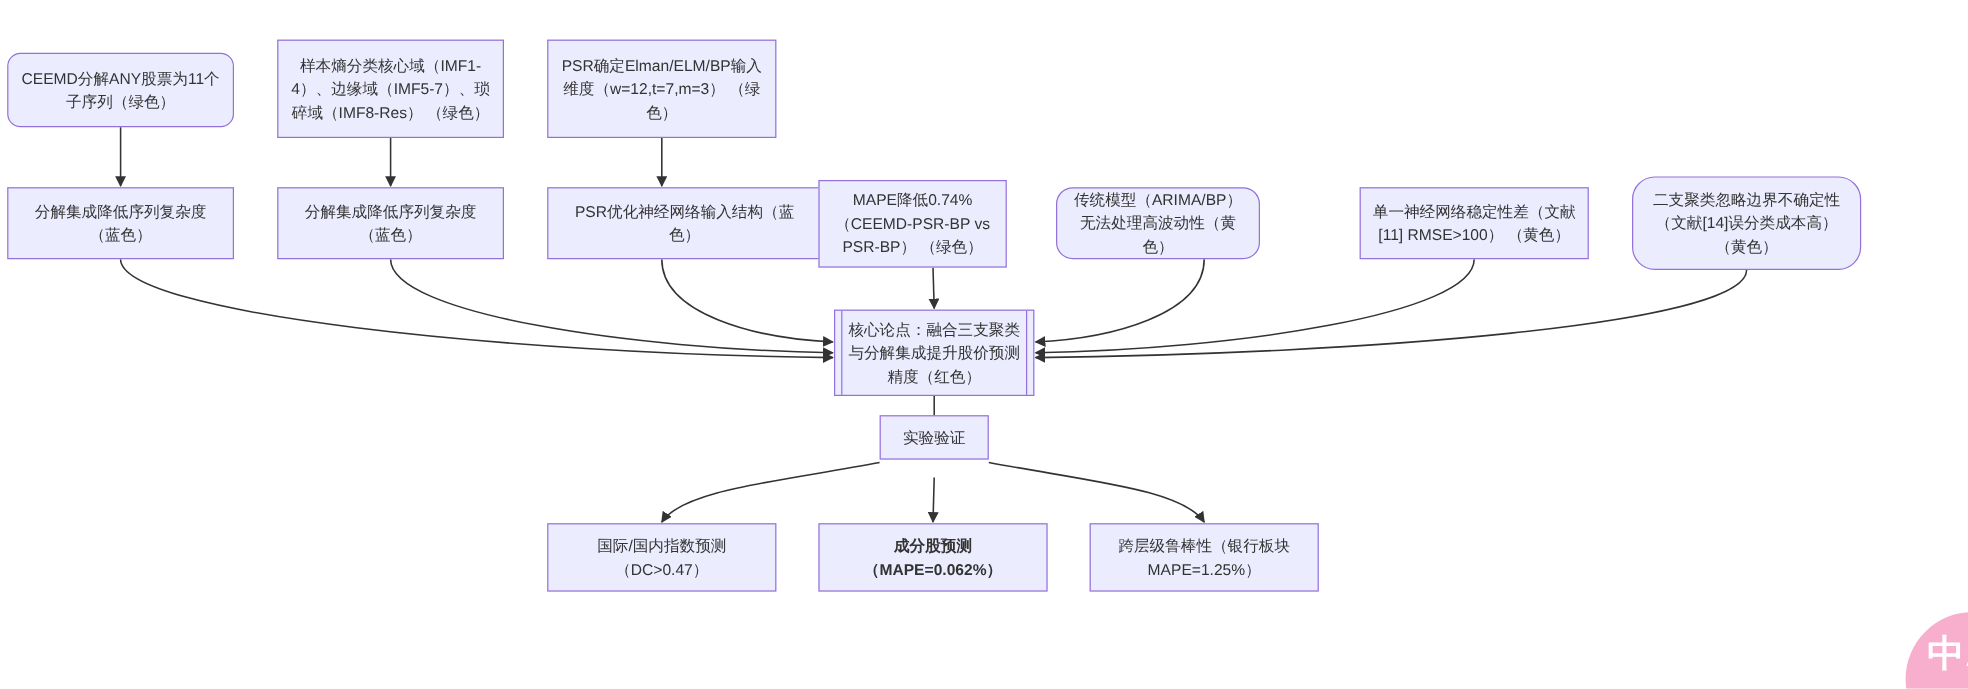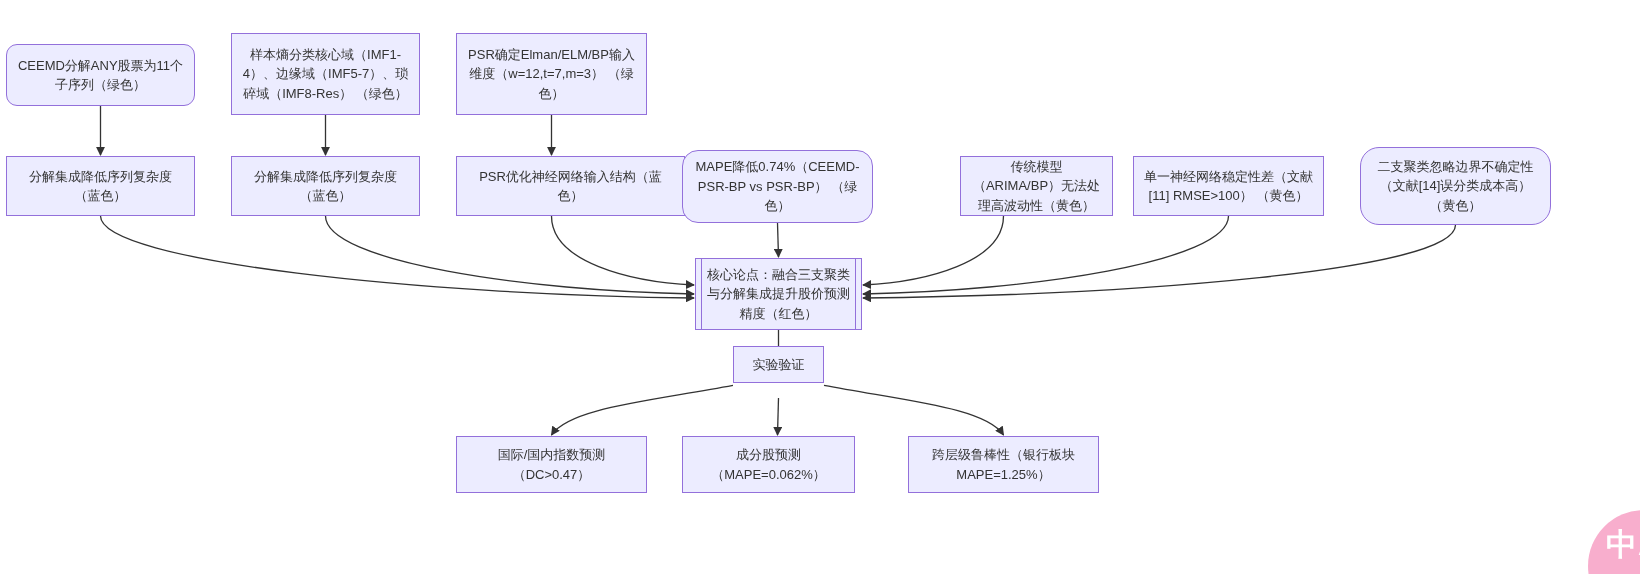--- a/index.html
+++ b/index.html
@@ -73,42 +73,42 @@
       </div>
       <div class="node" style="left: 6px; top: 156px; width: 189px; height: 60px;">
         <span>分解集成降低序列复杂度（蓝色）</span>
       </div>
       <div class="node" style="left: 231px; top: 156px; width: 189px; height: 60px;">
         <span>分解集成降低序列复杂度（蓝色）</span>
       </div>
       <div class="node" style="left: 456px; top: 156px; width: 229px; height: 60px;">
         <span>PSR优化神经网络输入结构（蓝色）</span>
       </div>
-      <div class="node" style="left: 682px; top: 150px; width: 191px; height: 73px; border-radius: 16px;">
+      <div class="node" style="left: 682px; top: 150px; width: 157px; height: 73px;">
         <span>MAPE降低0.74%（CEEMD-PSR-BP vs PSR-BP） （绿色）</span>
       </div>
-      <div class="node" style="left: 960px; top: 156px; width: 153px; height: 60px;">
+      <div class="node" style="left: 880px; top: 156px; width: 170px; height: 60px; border-radius: 14px;">
         <span>传统模型（ARIMA/BP）无法处理高波动性（黄色）</span>
       </div>
       <div class="node" style="left: 1133px; top: 156px; width: 191px; height: 60px;">
         <span>单一神经网络稳定性差（文献[11] RMSE&gt;100） （黄色）</span>
       </div>
       <div class="node" style="left: 1360px; top: 147px; width: 191px; height: 78px; border-radius: 19px;">
         <span>二支聚类忽略边界不确定性（文献[14]误分类成本高）（黄色）</span>
       </div>
       <div class="node subroutine" style="left: 695px; top: 258px; width: 167px; height: 72px;">
         <span>核心论点：融合三支聚类与分解集成提升股价预测精度（红色）</span>
       </div>
       <div class="node" style="left: 733px; top: 346px; width: 91px; height: 37px;">
         <span>实验验证</span>
       </div>
       <div class="node" style="left: 456px; top: 436px; width: 191px; height: 57px;">
         <span>国际/国内指数预测（DC&gt;0.47）</span>
       </div>
-      <div class="node" style="left: 682px; top: 436px; width: 173px; height: 57px;">
+      <div class="node" style="left: 682px; top: 436px; width: 191px; height: 57px; font-weight: bold;">
         <span>成分股预测（MAPE=0.062%）</span>
       </div>
       <div class="node" style="left: 908px; top: 436px; width: 191px; height: 57px;">
         <span>跨层级鲁棒性（银行板块MAPE=1.25%）</span>
       </div>
     </div>
 
   <div class="badge">
     <span class="glyphs">中A</span>
   </div>

